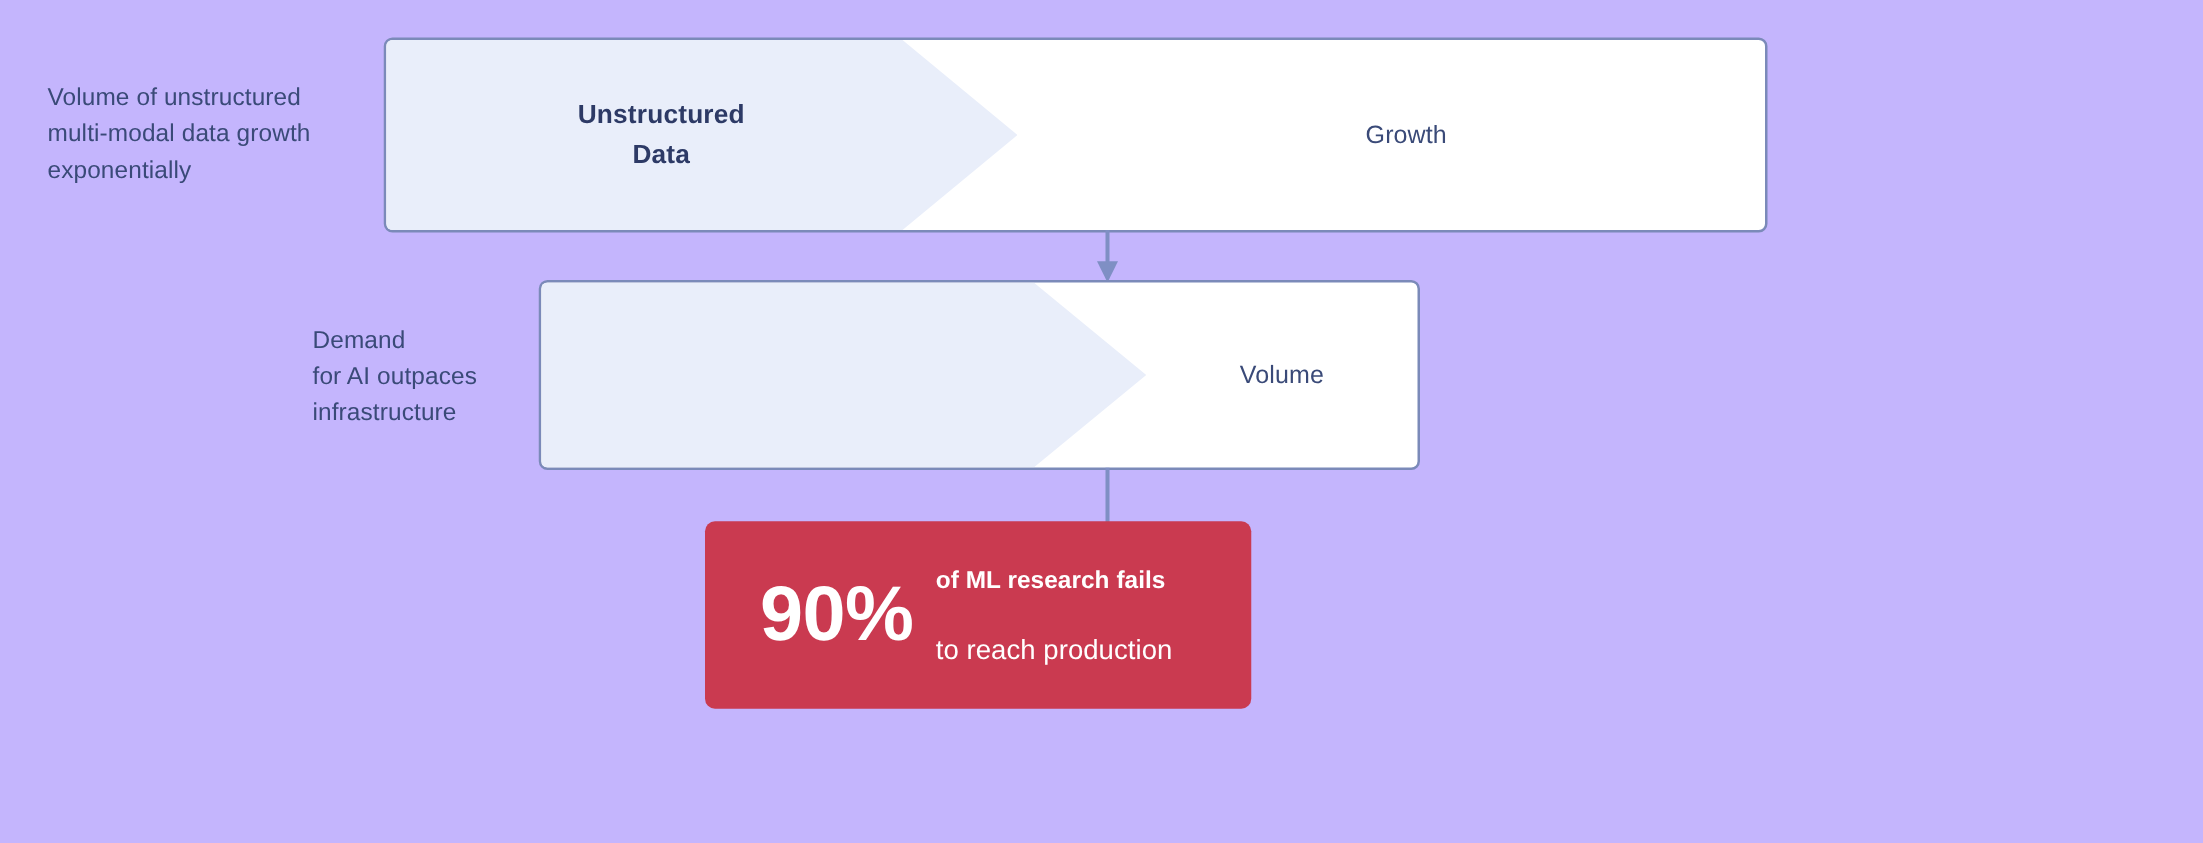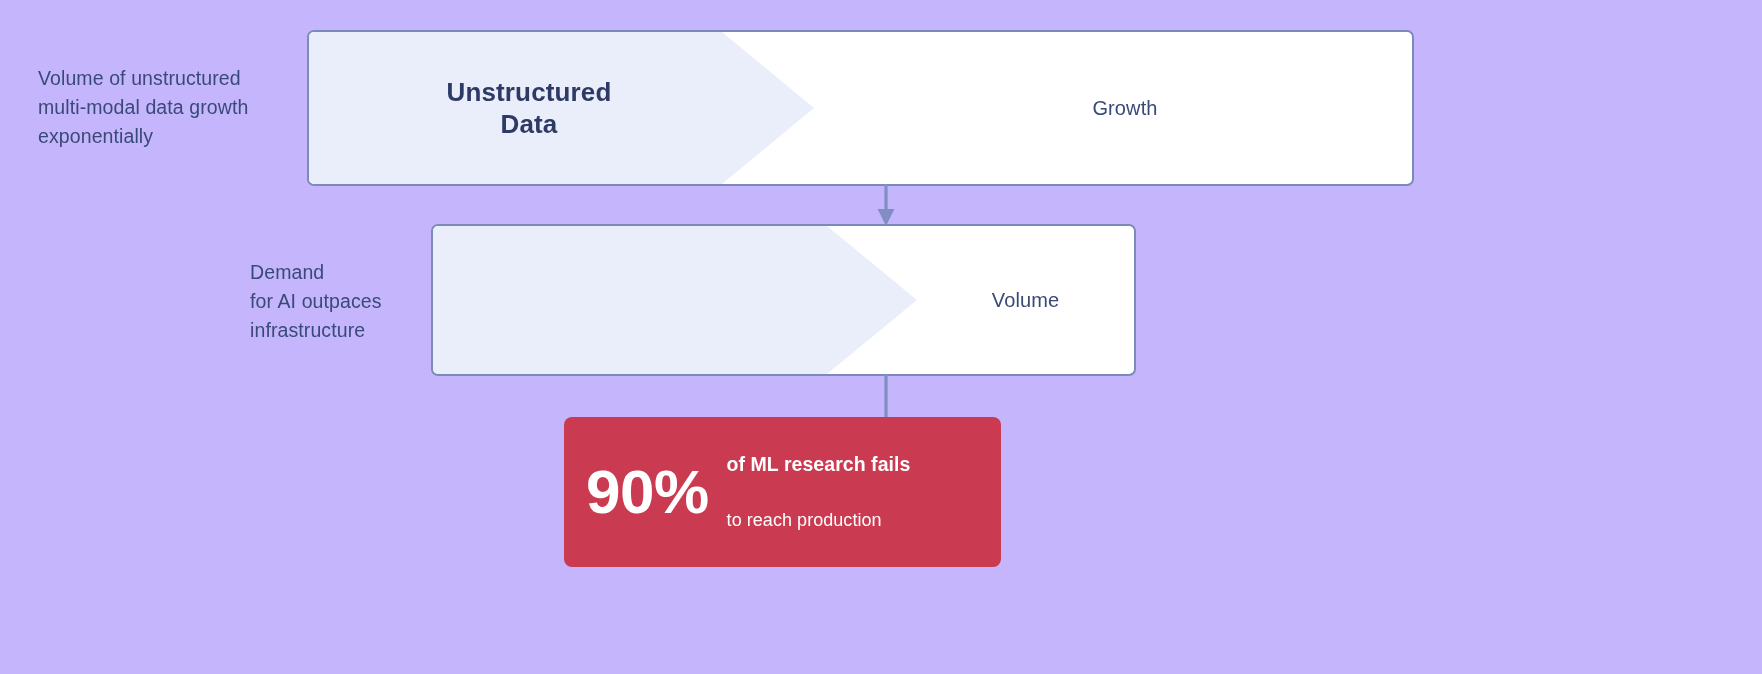--- a/index.html
+++ b/index.html
@@ -52,21 +52,21 @@
   .stage-label {
     position: absolute;
     top: 0;
     bottom: 0;
     display: flex;
     align-items: center;
     justify-content: center;
     text-align: center;
     color: #2d3a66;
     font-weight: 700;
-    font-size: 26px;
+    font-size: 21px;
     line-height: 32px;
     white-space: pre-line;
     letter-spacing: 0.15px;
   }
   .stage-outcome {
     position: absolute;
     top: 0;
     bottom: 0;
     display: flex;
     align-items: center;
@@ -104,21 +104,21 @@
   #stat-banner {
     position: absolute;
     left: 564px;
     top: 417px;
     width: 437px;
     height: 150px;
     background: #ca3a50;
     border-radius: 8px;
     display: flex;
     align-items: center;
-    padding-left: 22px;
+    padding-left: 44px;
     box-sizing: border-box;
   }
   #stat-figure {
     color: #ffffff;
     font-weight: 700;
     font-size: 62px;
     line-height: 62px;
     letter-spacing: -0.5px;
     flex: 0 0 auto;
   }
@@ -127,21 +127,21 @@
     color: #ffffff;
     flex: 0 0 auto;
   }
   #stat-headline {
     font-size: 19.5px;
     font-weight: 700;
     line-height: 28px;
     letter-spacing: 0.05px;
   }
   #stat-subline {
-    font-size: 18px;
+    font-size: 22px;
     font-weight: 400;
     line-height: 28px;
     letter-spacing: 0.05px;
     margin-top: 28px;
   }
 </style>
 </head>
 <body>
 
 <div id="stage">

